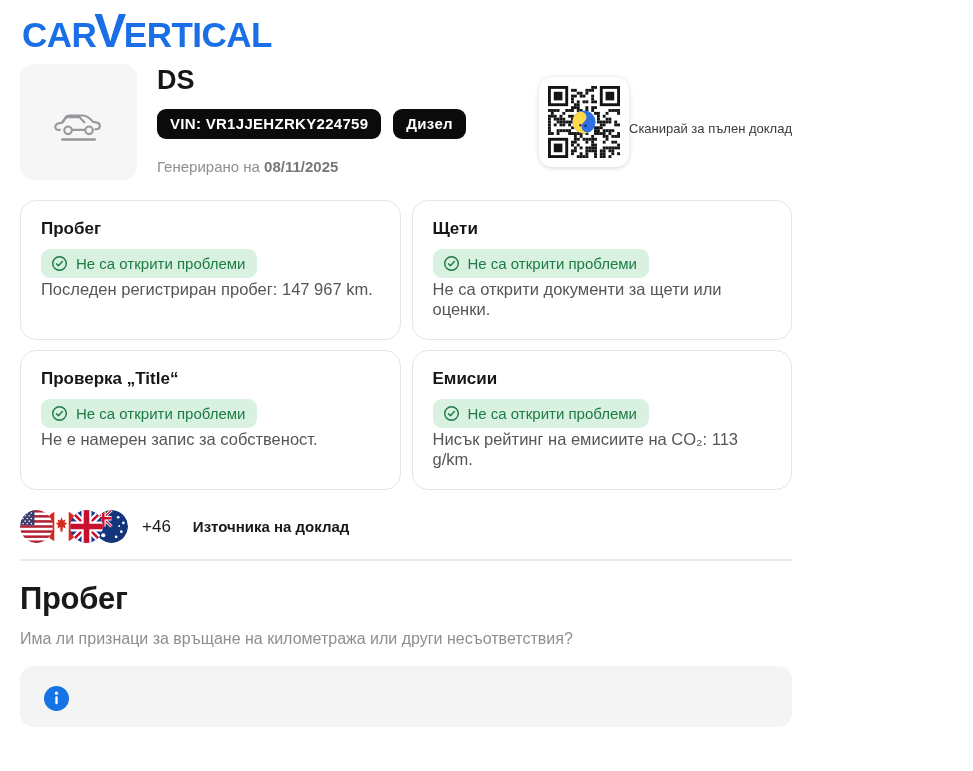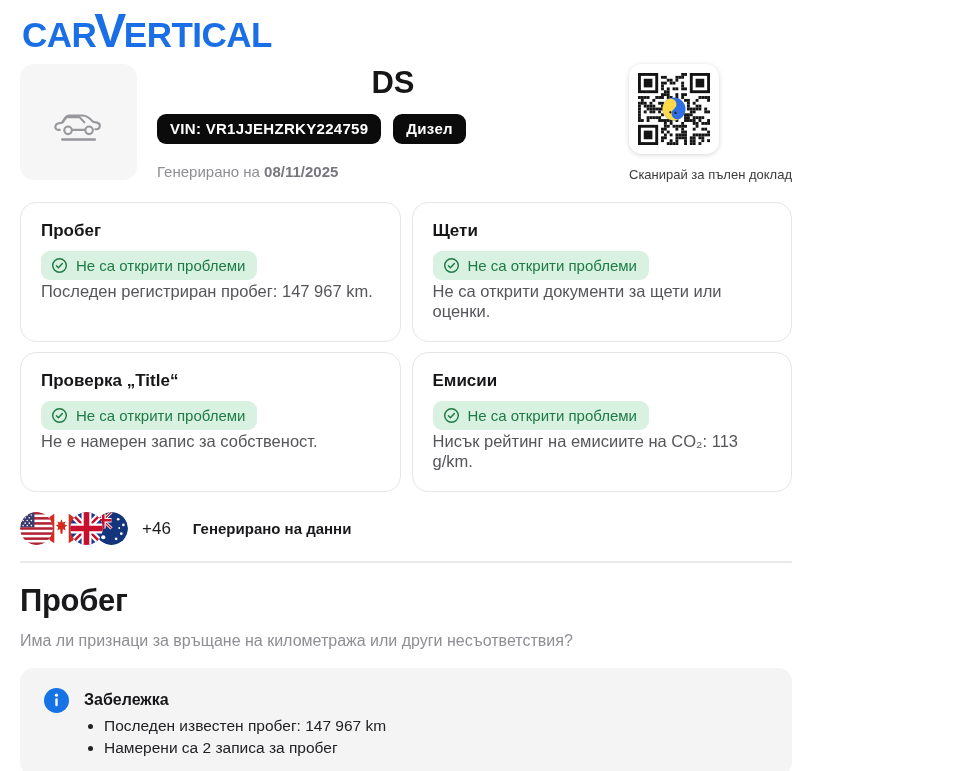--- a/index.html
+++ b/index.html
@@ -15,27 +15,27 @@
   .logo { display: flex; align-items: baseline; color: var(--brand-blue, #1b6fe6);
           font-weight: 800; letter-spacing: -0.5px; margin-left: 2px; height: 42px; cursor: pointer; }
   .logo-seg { font-size: 35px; line-height: 42px; }
   .logo-v { font-size: 48px; line-height: 42px; margin: 0 -2px; }
   
   .hero { display: flex; margin-top: 12px; }
   .thumb { width: 117px; height: 116px; background: #f6f6f7; border-radius: 14px;
            display: flex; align-items: center; justify-content: center; flex: none; }
   .car-ic { width: 56px; height: 44px; color: #97979c; }
   .hero-main { margin-left: 20px; flex: 1; padding-top: 1px; }
-  .veh-title { font-size: 31px; font-weight: 700; margin: 0; color: #161618; text-align: center; }
+  .veh-title { font-size: 27px; font-weight: 700; margin: 0; color: #161618; }
   .pills { display: flex; gap: 12px; margin-top: 13px; }
   .pill { background: var(--pill-black, #0b0b0c); color: #fff; font-size: 15px; font-weight: 600;
           line-height: 1; padding: 7px 13px 8px; border-radius: 9px; letter-spacing: 0.3px; white-space: nowrap; }
   .generated { margin-top: 19px; font-size: 15px; color: #8e8e93; }
   .generated b { color: #77777d; font-weight: 700; }
-  .qr-col { flex: none; display: flex; flex-direction: column; align-items: flex-start; }
+  .qr-col { flex: none; display: flex; align-items: center; }
   .qr-card { width: 90px; height: 90px; padding: 9px; background: #fff; border-radius: 13px;
              box-shadow: 0 1px 5px rgba(0,0,0,0.16); }
   .qr-card svg { display: block; width: 72px; height: 72px; }
   .qr-caption { margin-top: 13px; font-size: 13px; color: #3a3a3c; white-space: nowrap; }
   
   .grid { display: grid; grid-template-columns: 1fr 1fr; gap: 10px 11px; margin-top: 20px; }
   .card { border: 1px solid #e6e6e8; border-radius: 16px; padding: 18px 20px 20px; background: #fff; }
   .card-title { font-size: 17px; font-weight: 700; color: #161618; line-height: 20px; }
   .status { display: inline-flex; align-items: center; gap: 8px; margin-top: 10px;
             background: var(--badge-green-bg, #d8f1e0); color: var(--badge-green-text, #1e7b46);
@@ -455,39 +455,32 @@
             <circle cx="25.5" cy="21" r="1.3"></circle>
                 <circle cx="20.5" cy="26" r="1.3"></circle>
                 <circle cx="23.5" cy="15.5" r=".9"></circle>
               </g>
           </g>
         </svg>
       </span>
     </div>
     <span class="plus">+46</span>
     <div class="src-text">
-      <div class="src-title">Генерирано на данни</div>
+      <div class="src-title">Източника на доклад</div>
     </div>
   </div>
 
   <hr class="divider">
 
   <h2 class="sec-title">Пробег</h2>
   <p class="question">Има ли признаци за връщане на километража или други несъответствия?</p>
 
   <div class="note">
     <span class="info-ic">
       <svg viewBox="0 0 24 24">
         <circle cx="12" cy="12" r="12" fill="currentColor"></circle>
         <circle cx="12" cy="6.9" r="1.55" fill="#fff"></circle>
         <rect x="10.85" y="9.9" width="2.3" height="7.6" rx="1.15" fill="#fff"></rect>
       </svg>
     </span>
-    <div class="note-body">
-      <div class="note-title">Забележка</div>
-      <ul class="note-list">
-        <li>Последен известен пробег: 147 967 km</li>
-        <li>Намерени са 2 записа за пробег</li>
-      </ul>
-    </div>
   </div>
 
 </div>
 
 </body></html>

